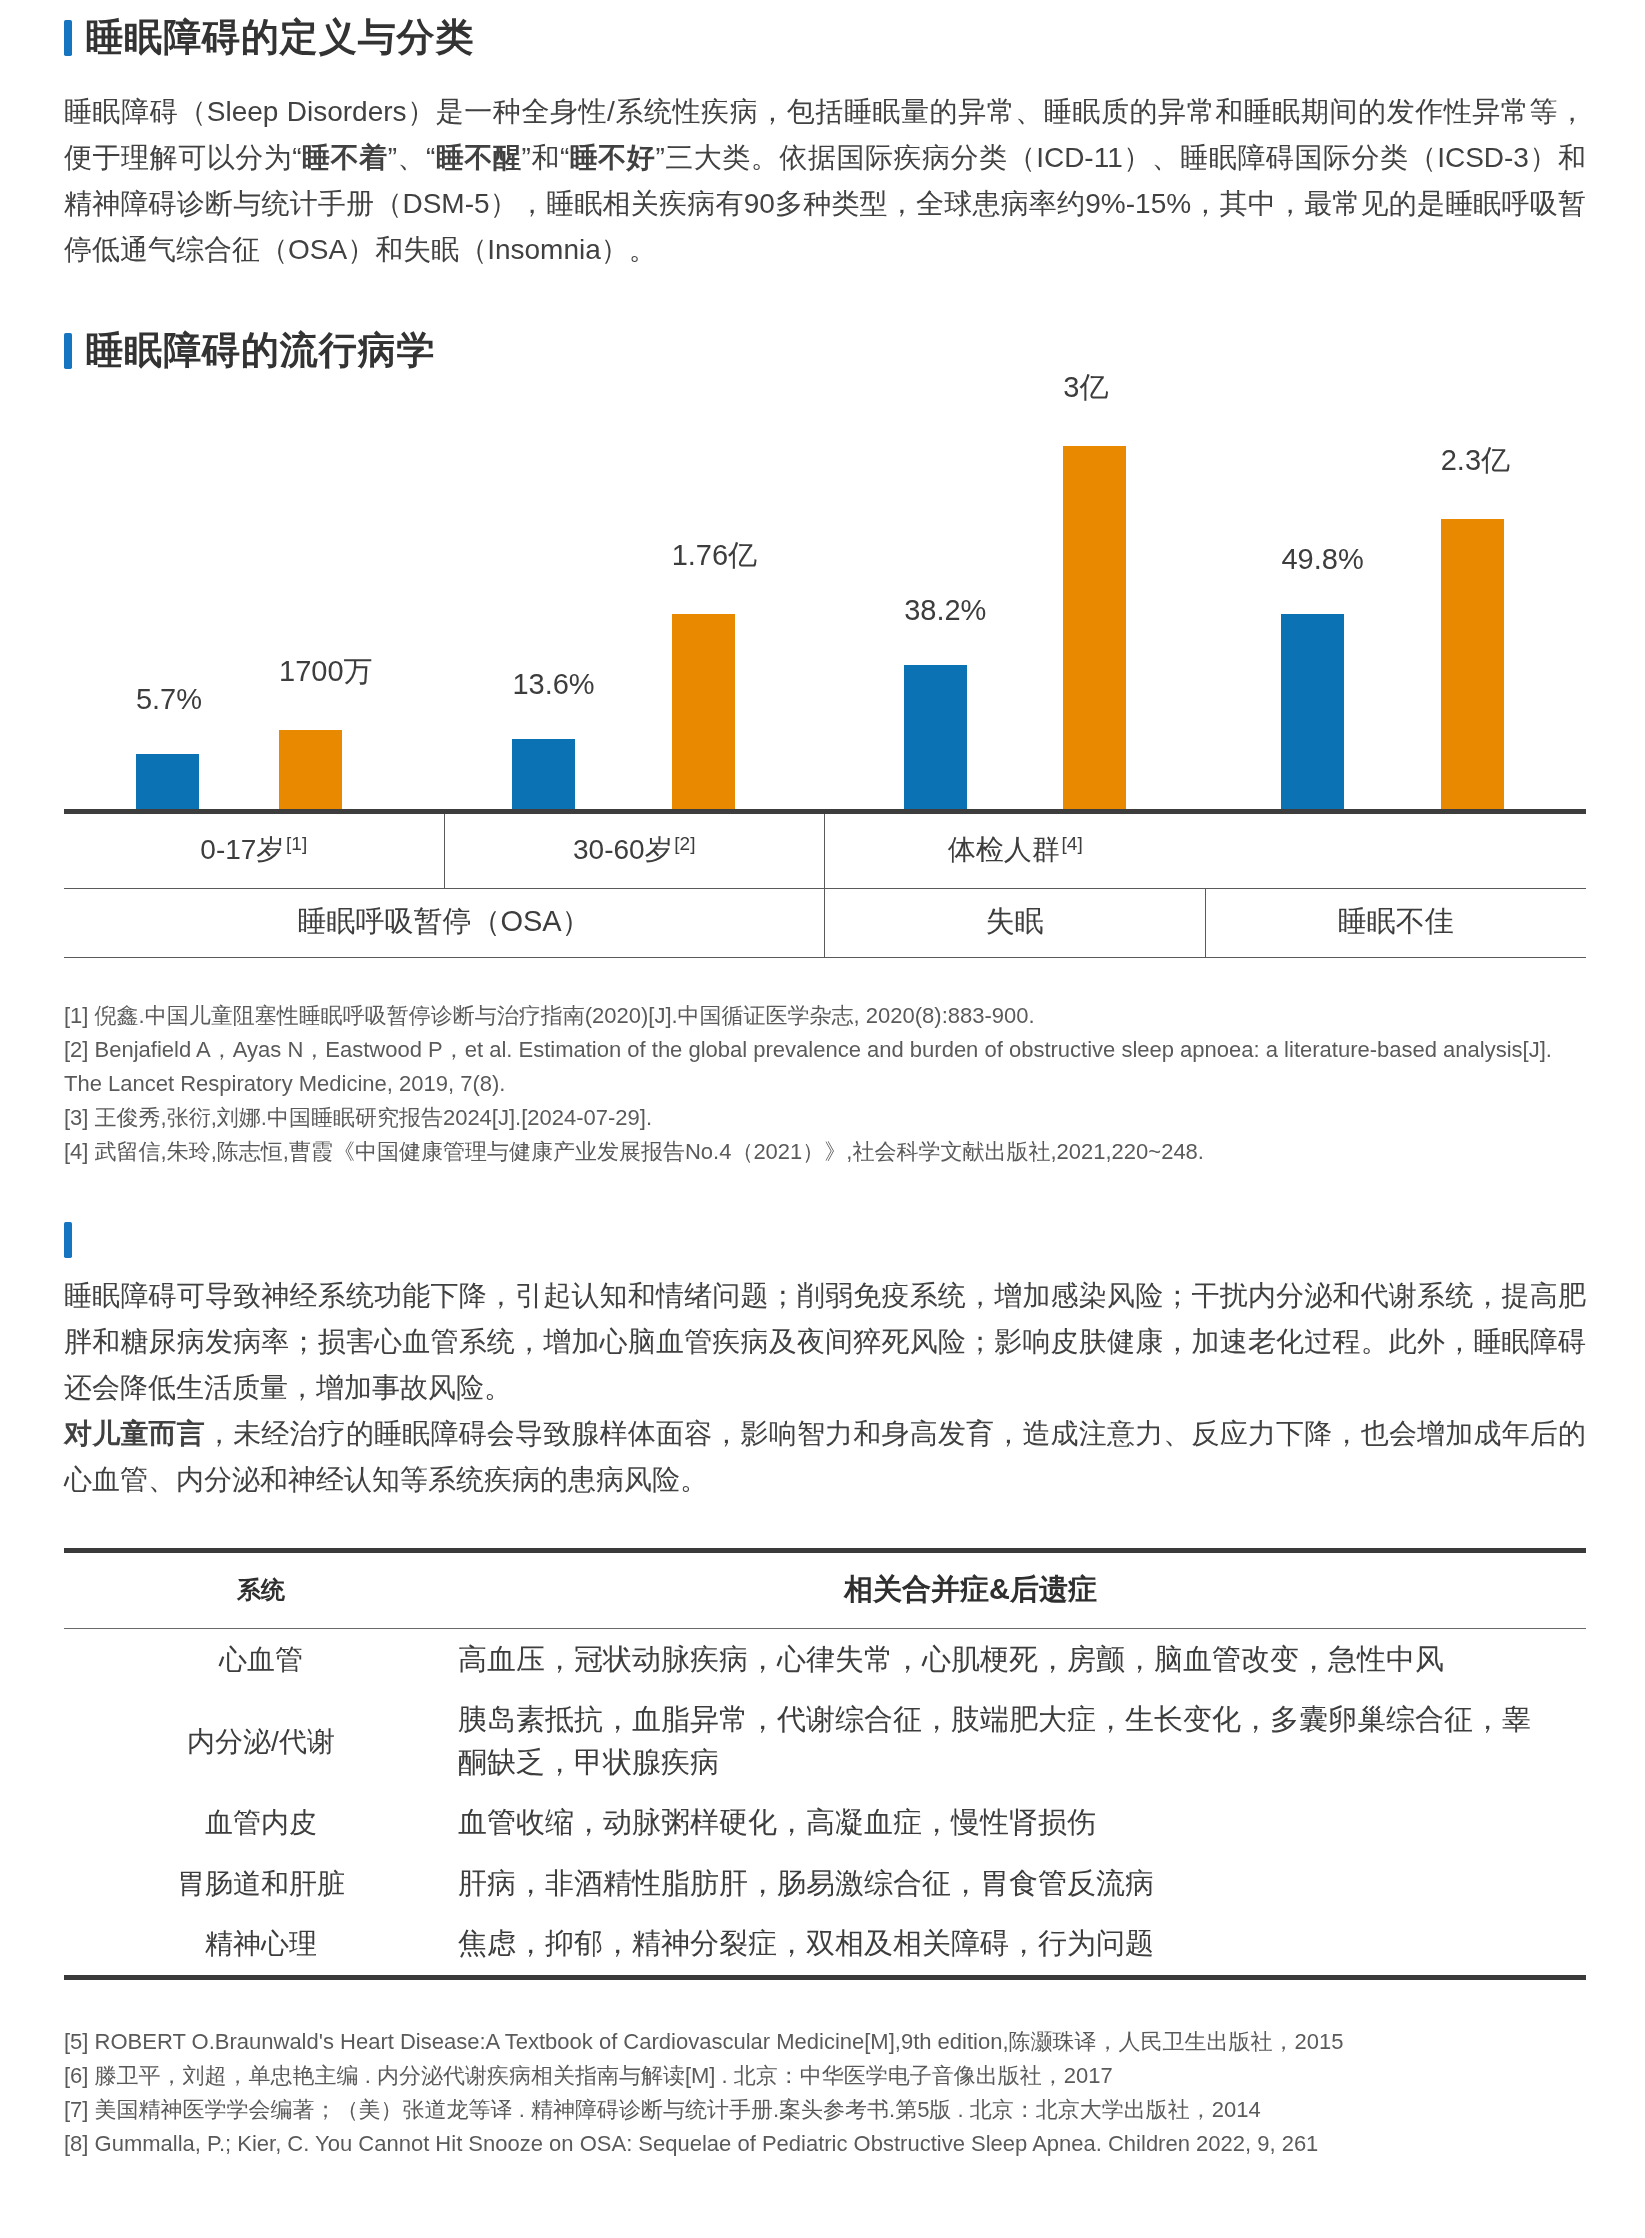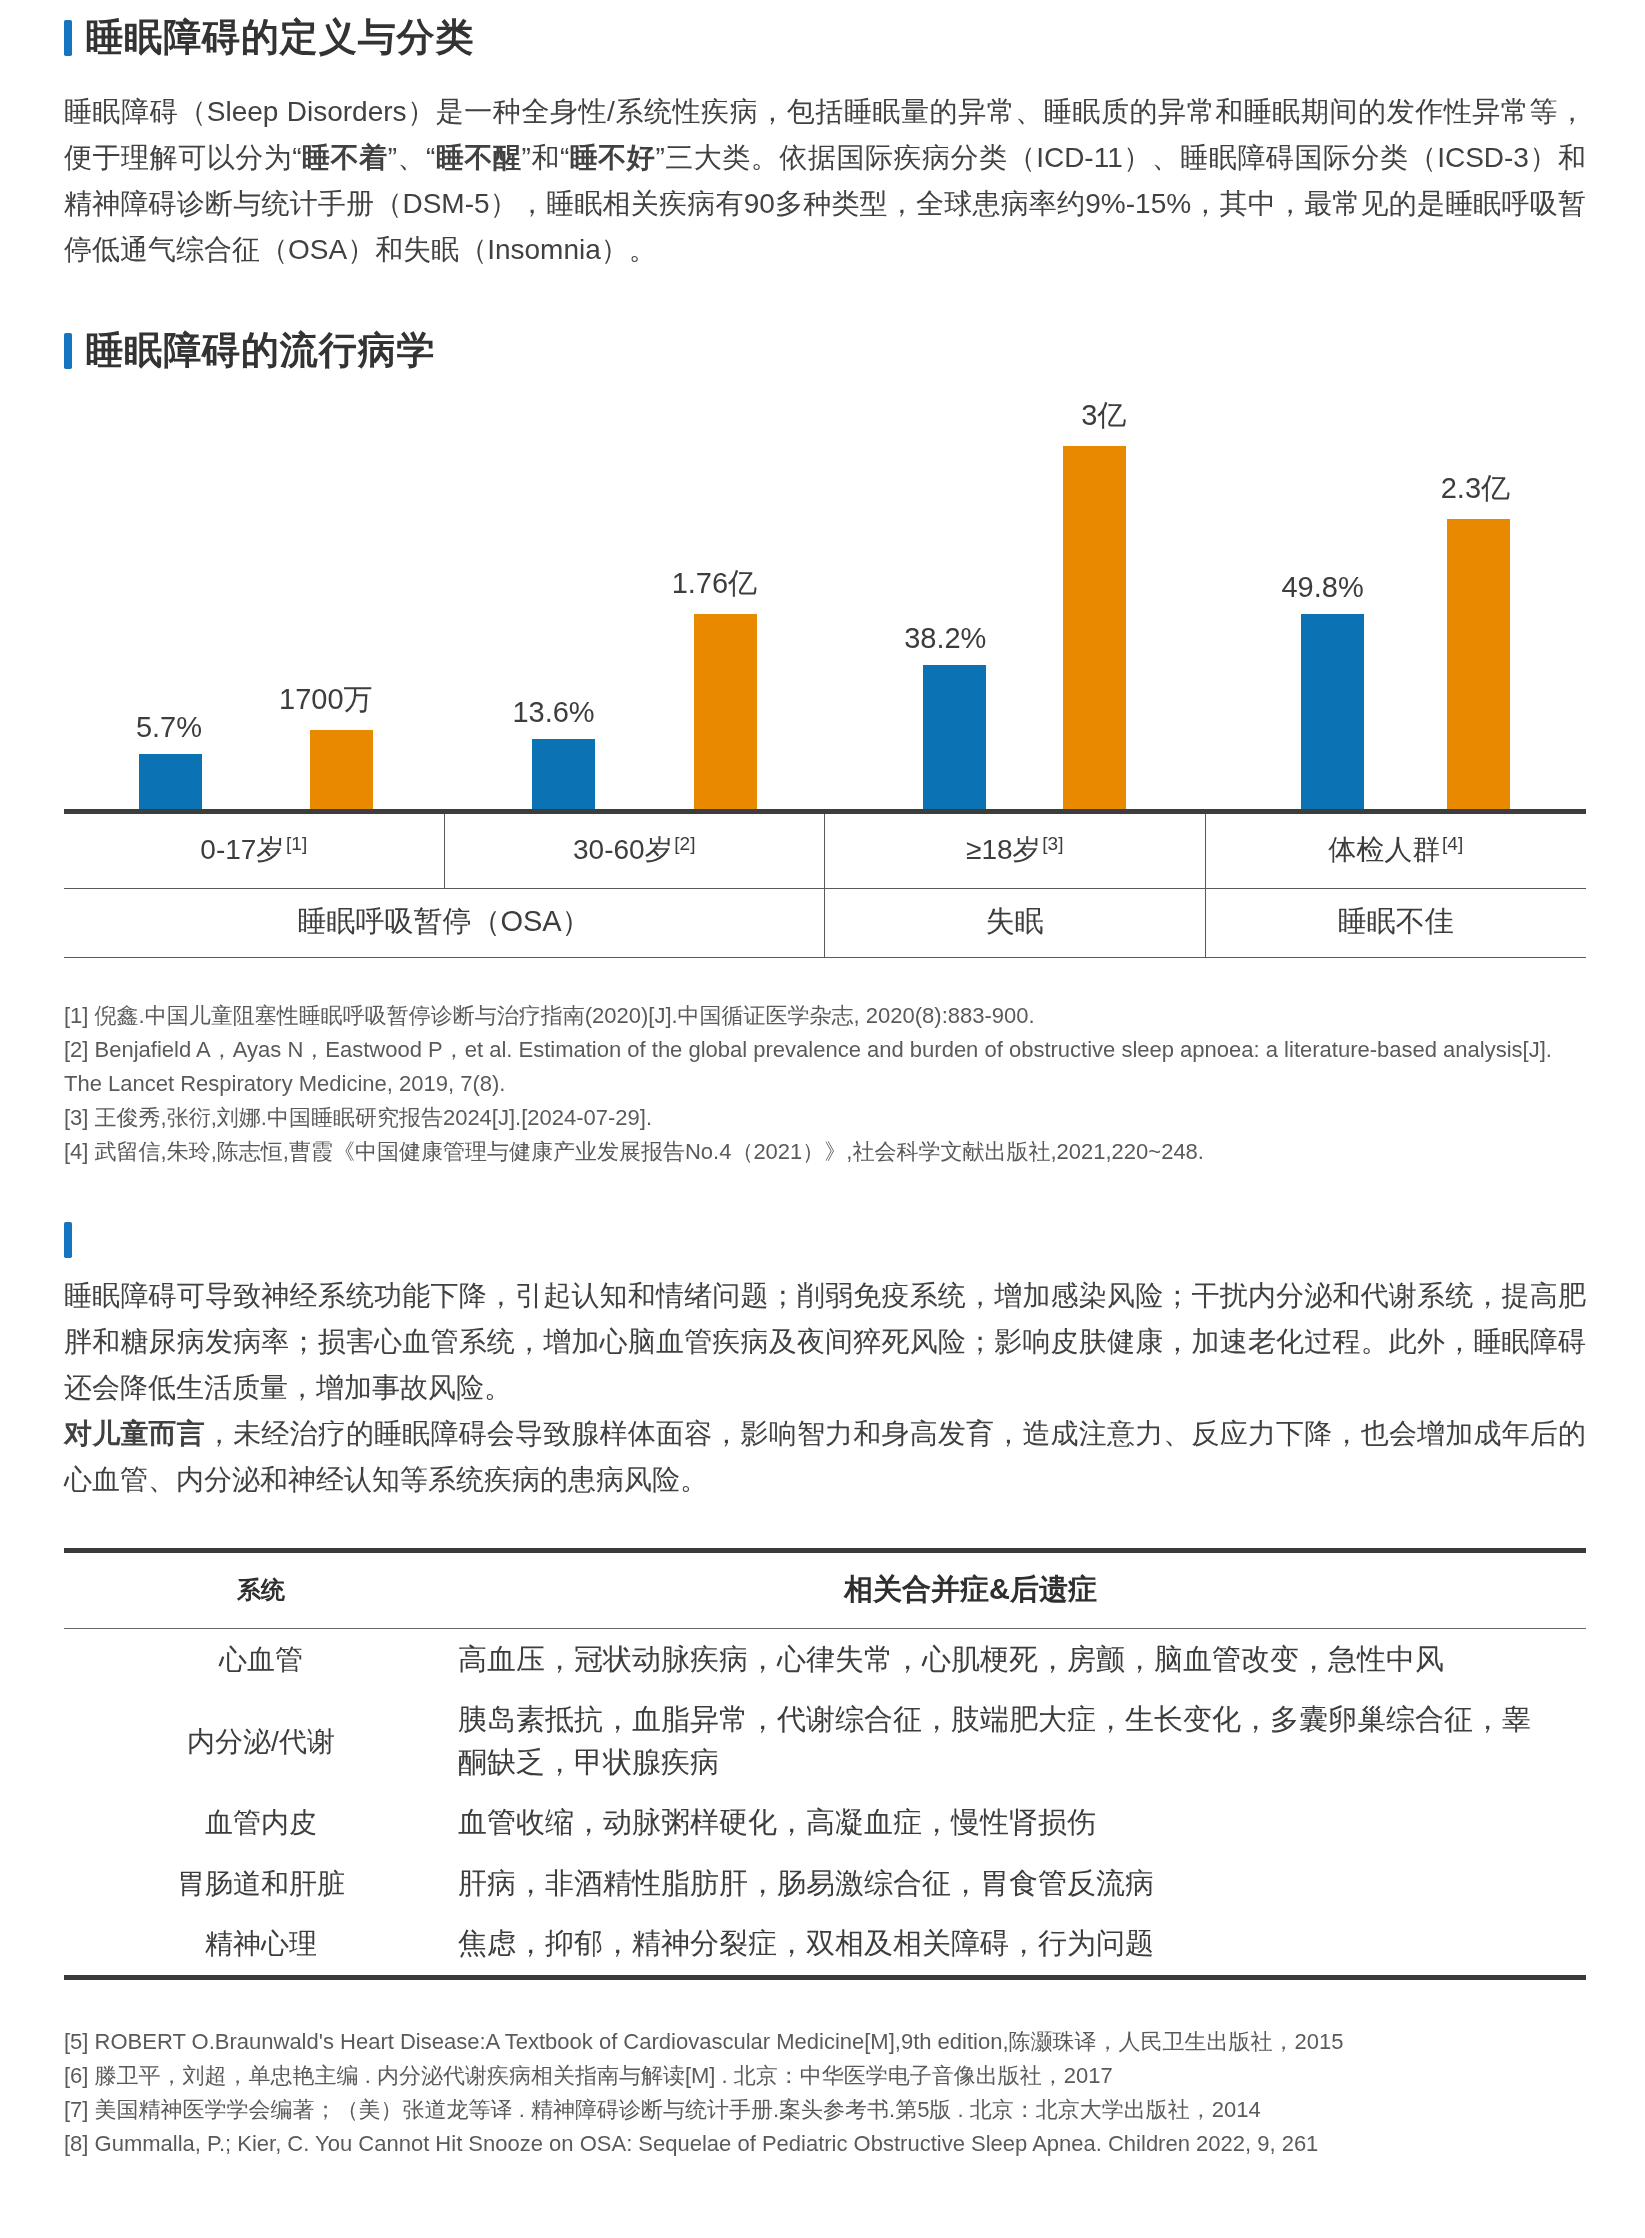--- a/index.html
+++ b/index.html
@@ -16,21 +16,21 @@
   
   .body-p{font-size:28px;color:#414141;line-height:46px;margin:0;text-align:justify;}
   .mt-p1{margin-top:31px;}
   .mt-h2{margin-top:57px;}
   .mt-h3{margin-top:51px;}
   .mt-p2{margin-top:12px;}
   
   .chart{margin-top:0;}
   .chart-plot{height:438px;display:flex;}
   .chart-col{width:25%;display:flex;justify-content:center;align-items:flex-end;gap:77px;}
-  .bar-unit{display:flex;flex-direction:column;align-items:flex-end;}
+  .bar-unit{display:flex;flex-direction:column;align-items:flex-start;gap:28px;}
   .bar-label{font-size:29px;color:#3d3d3d;margin-bottom:10.3px;white-space:nowrap;}
   .bar{width:63px;}
   .baseline{height:5.1px;background:#3d3d3d;}
   .cat-row{display:flex;border-bottom:1.7px solid #5a5a5a;}
   .cat-cell{width:25%;box-sizing:border-box;text-align:center;padding:17px 0 19px;
     font-size:28px;color:#3d3d3d;}
   .cat-cell:not(:last-child){border-right:1.7px solid #5a5a5a;}
   .cat-sup{font-size:19px;position:relative;top:-9.4px;margin-left:1.7px;}
   .group-row{display:flex;border-bottom:1.7px solid #5a5a5a;}
   .group-cell{box-sizing:border-box;text-align:center;padding:13px 0 14.6px;
@@ -108,21 +108,20 @@
           <div class="bar-unit">
             <div class="bar-label">2.3亿</div>
             <div class="bar" style="height: 290px; background: rgb(232, 137, 0);"></div>
           </div>
         </div>
       </div>
     <div class="baseline"></div>
     <div class="cat-row" id="catRow">
         <div class="cat-cell"><span>0-17岁</span><span class="cat-sup">[1]</span></div>
         <div class="cat-cell"><span>30-60岁</span><span class="cat-sup">[2]</span></div>
-        <div class="cat-cell"><span>≥18岁</span><span class="cat-sup">[3]</span></div>
         <div class="cat-cell"><span>体检人群</span><span class="cat-sup">[4]</span></div>
       </div>
     <div class="group-row" id="groupRow">
         <div class="group-cell" style="width: 50%;">睡眠呼吸暂停（OSA）</div>
         <div class="group-cell" style="width: 25%;">失眠</div>
         <div class="group-cell" style="width: 25%;">睡眠不佳</div>
       </div>
   </div>
 
   <div class="refs" id="refs-epi">

